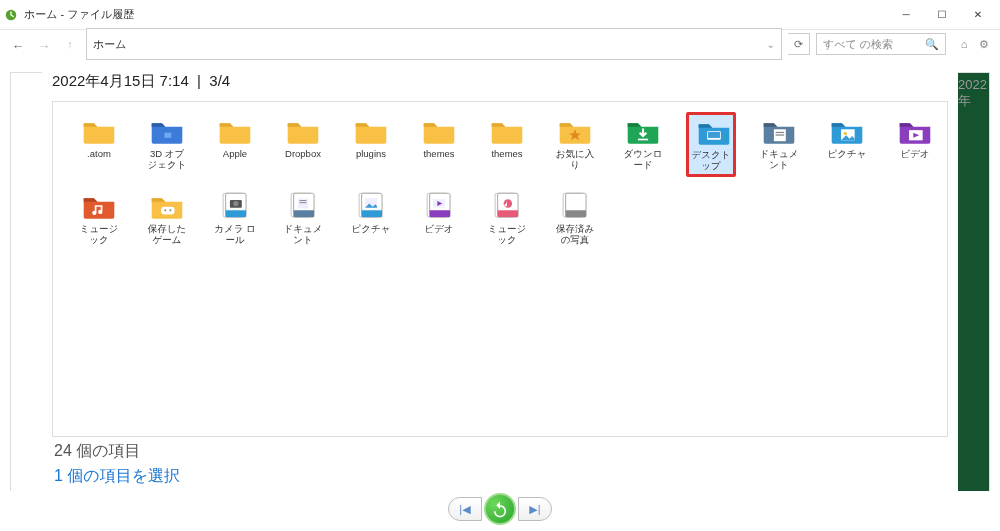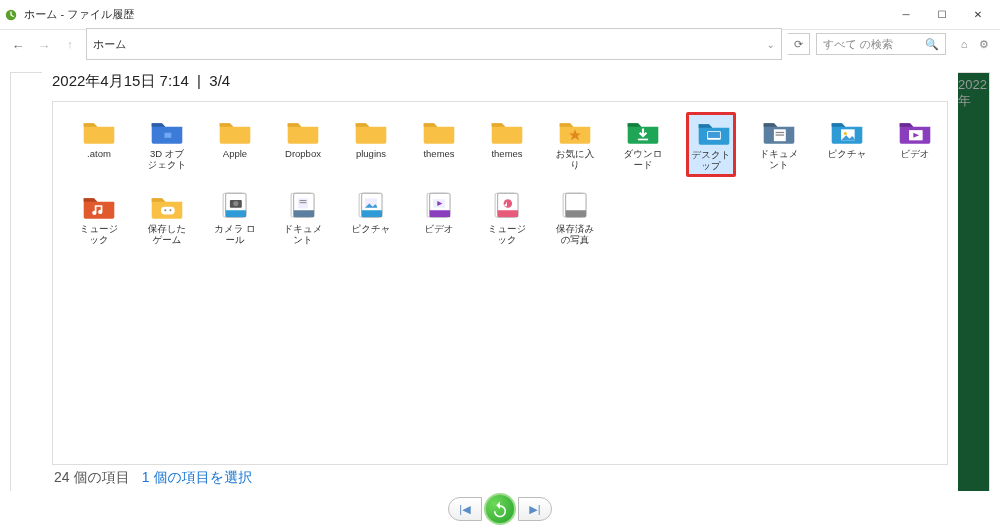--- a/index.html
+++ b/index.html
@@ -93,21 +93,21 @@
 }
 .item.selected {
   border: 3px solid #e03030;
   background: #cfe8ff;
   align-items: flex-end;
 }
 .item .ico { width: 34px; height: 30px; margin-bottom: 3px; position: relative; }
 .item .label { word-break: break-all; max-height: 30px; overflow: hidden; }
 
 .status {
-  font-size: 14px; color: #555; padding: 4px 2px; display: flex; gap: 12px;
+  font-size: 16px; color: #555; padding: 4px 2px; display: flex; gap: 4px; flex-direction: column;
 }
 .status .sel { color: #1976d2; }
 
 .player {
   height: 40px; display: flex; align-items: center; justify-content: center;
   gap: 0; padding-bottom: 4px;
 }
 .player .pbtn {
   width: 34px; height: 24px; border: 1px solid #bbb;
   display: flex; align-items: center; justify-content: center;

